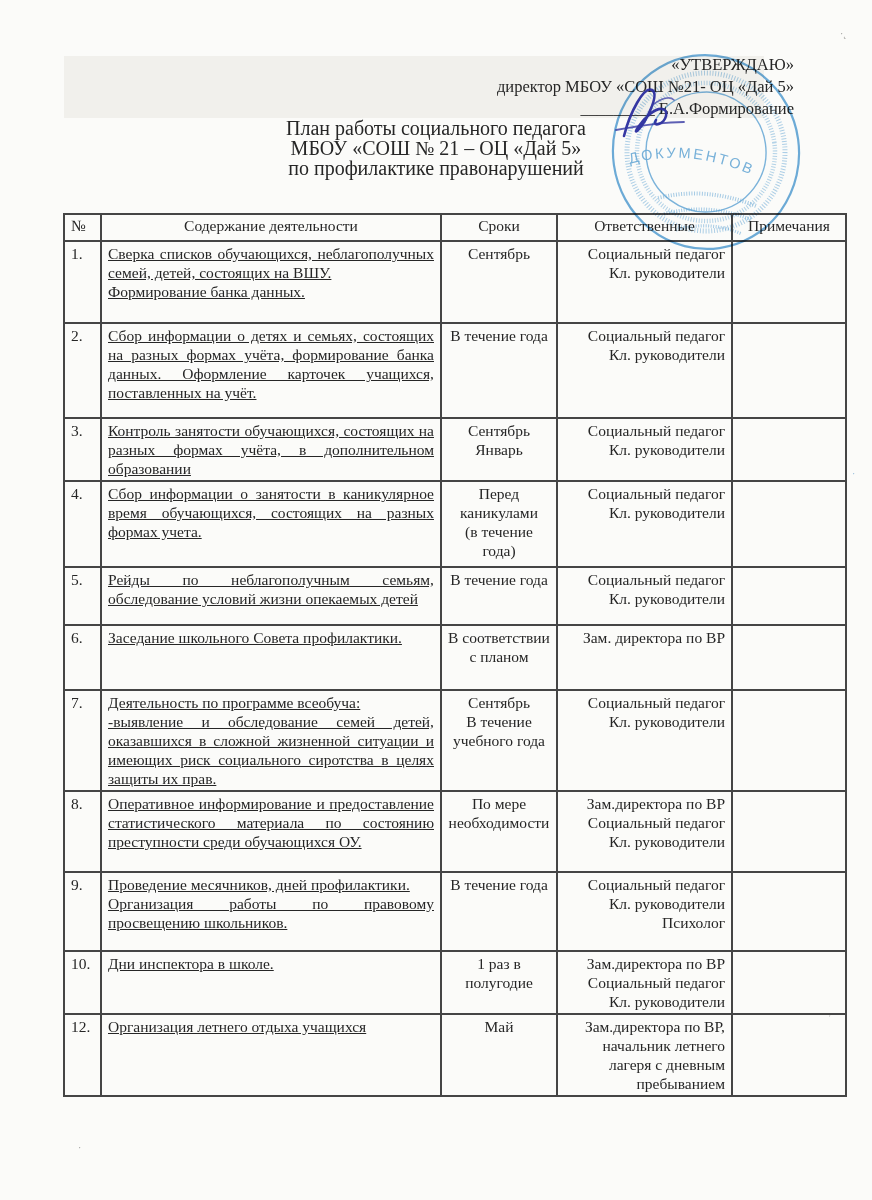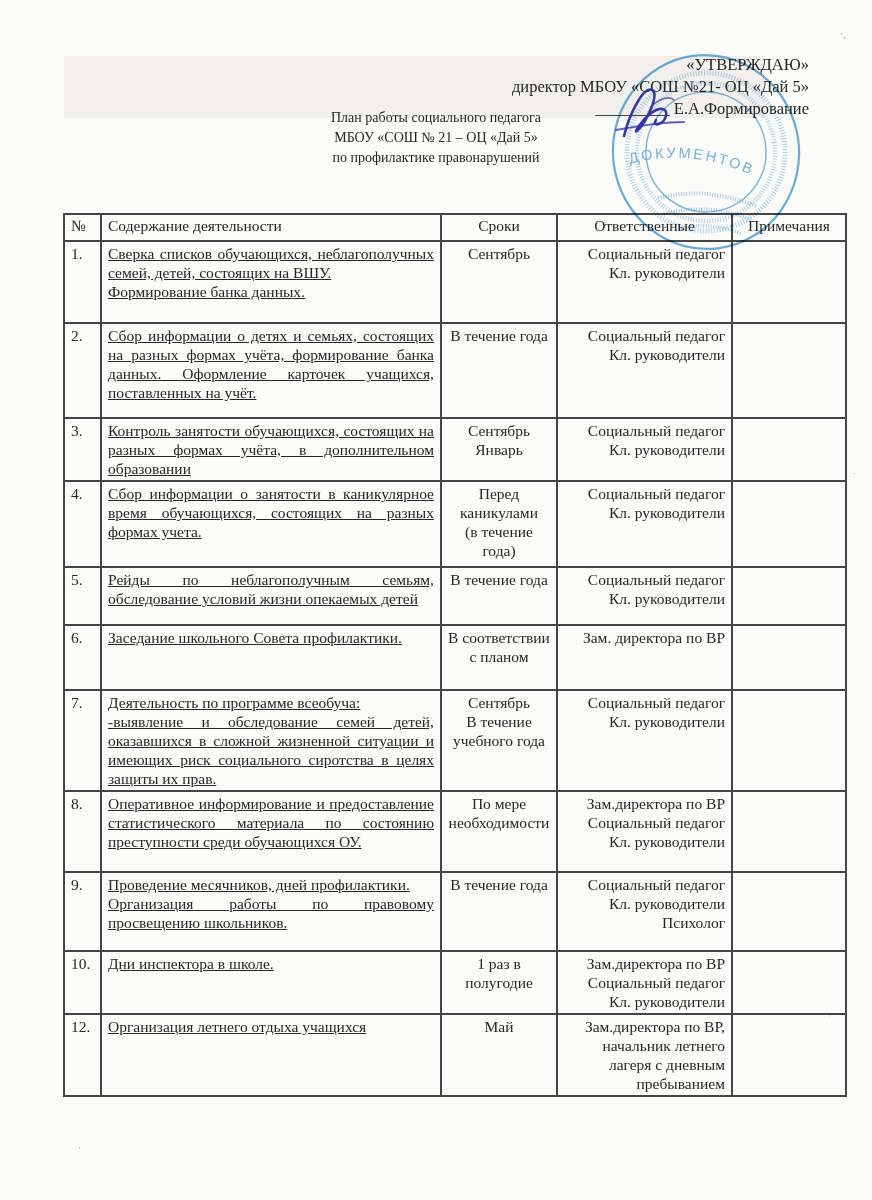--- a/index.html
+++ b/index.html
@@ -11,49 +11,49 @@
   }
   .scan-band{
     position:absolute; left:64px; top:56px; width:700px; height:62px;
     background:#f1f0ec; z-index:0;
   }
   .speck{position:absolute; color:#9a9a98; font-size:10px; z-index:1;}
   .speck.blue{color:#8fb9d8;}
 
   
   .approval{
-    position:absolute; top:54px; right:63px; z-index:2;
+    position:absolute; top:54px; right:78px; z-index:2;
     text-align:right; font-size:16.5px; line-height:22px; white-space:nowrap;
   }
   .approval .sig-underscores{letter-spacing:0;}
 
   
   .title-block{
-    position:absolute; top:108px; left:0; width:872px; z-index:2;
-    text-align:center; font-size:14px; line-height:20px;
+    position:absolute; top:118px; left:0; width:872px; z-index:2;
+    text-align:center; font-size:20px; line-height:20px;
   }
 
   
   .stamp{position:absolute; left:606px; top:48px; width:200px; height:208px; z-index:3;
          opacity:.85; mix-blend-mode:multiply;}
   .signature{position:absolute; left:610px; top:78px; width:110px; height:70px; z-index:4;}
 
   
   table.plan{
     position:absolute; top:213px; left:63px; z-index:2;
     width:782px; table-layout:fixed; border-collapse:collapse;
     font-size:15.5px; line-height:19px;
   }
   .plan th,.plan td{
     border:2px solid #454545; vertical-align:top;
     padding:2px 6px; font-weight:normal; overflow:hidden;
   }
   .plan thead th{height:23px; padding-top:1px; padding-bottom:1px;}
   .th-num{text-align:left;}
-  .th-content{text-align:left;}
+  .th-content{text-align:center;}
   .th-term,.th-resp,.th-note{text-align:center;}
   .c-num{text-align:left;}
   .c-content{text-align:justify; white-space:pre-line;text-decoration:underline;}
   .c-term{text-align:center; white-space:pre-line;margin-top:12px;}
   .c-resp{text-align:right; white-space:pre-line;}
   .c-note{}
   tbody tr:nth-child(1){height:82px;}
   tbody tr:nth-child(2){height:95px;}
   tbody tr:nth-child(3){height:57px;}
   tbody tr:nth-child(4){height:86px;}

